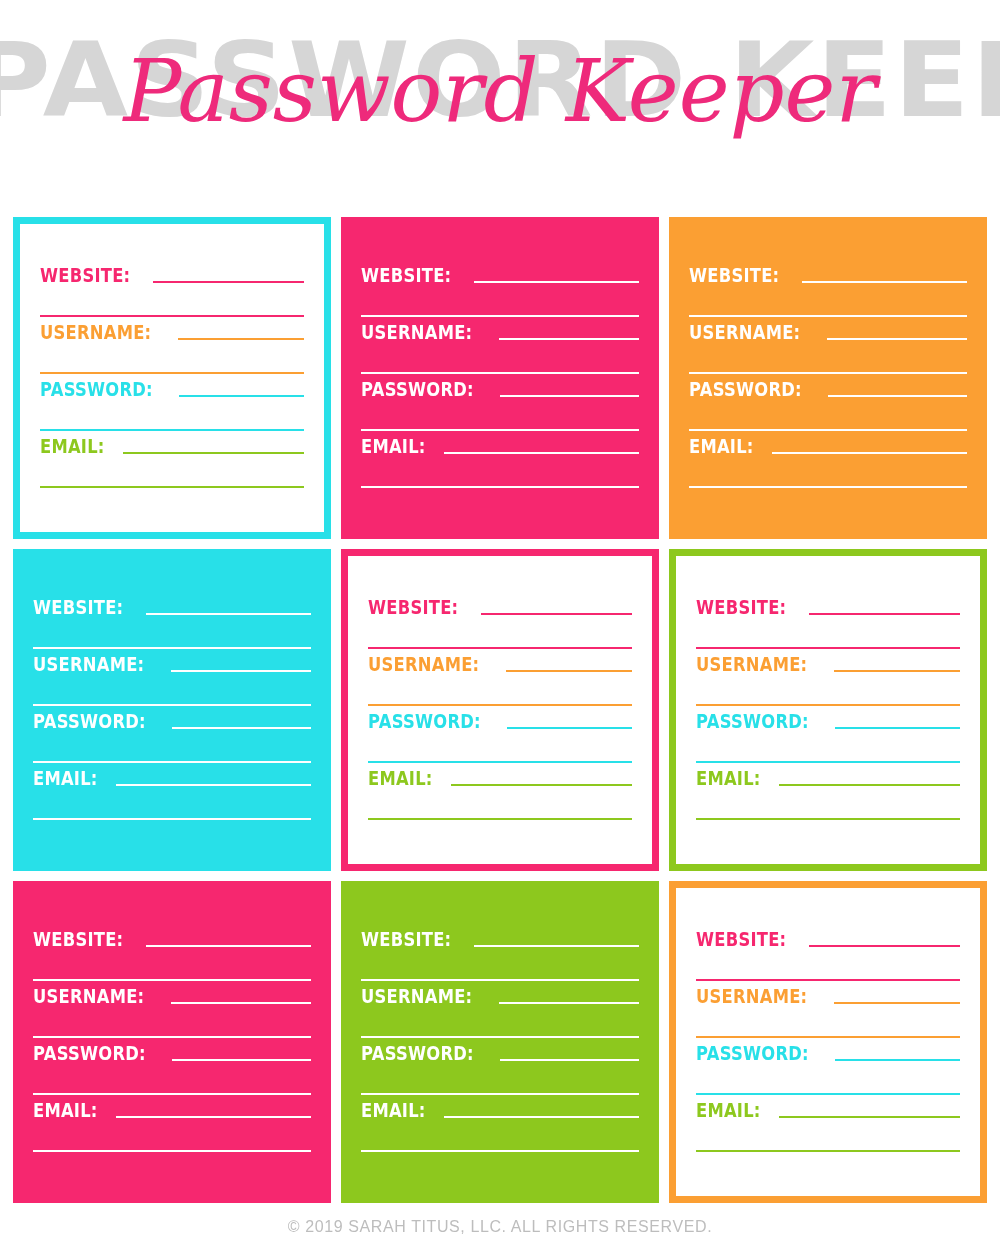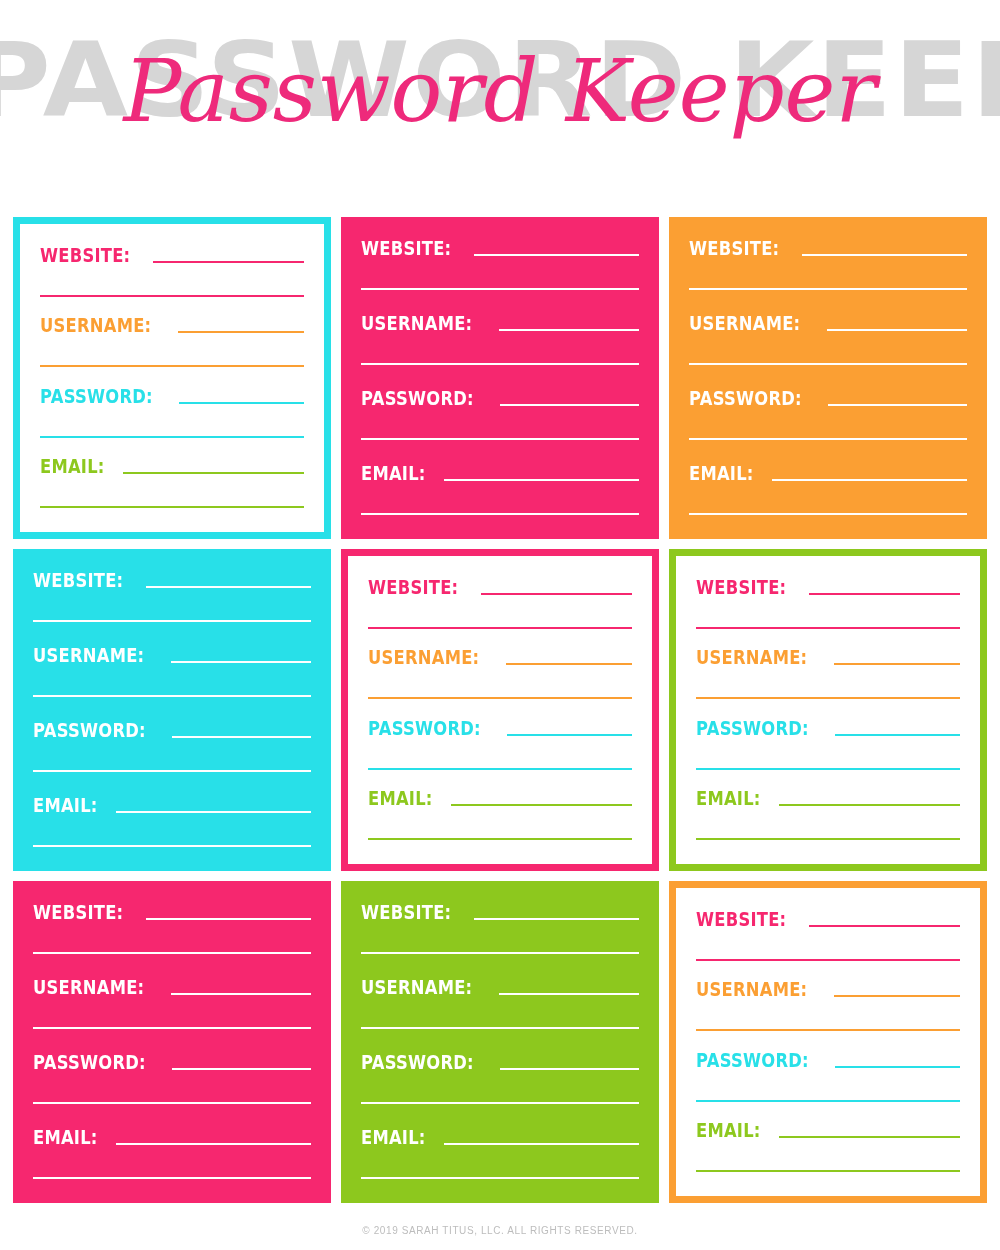--- a/index.html
+++ b/index.html
@@ -68,21 +68,21 @@
     padding: 5px;
     box-sizing: border-box;
   }
   .card {
     width: 100%;
     height: 100%;
     box-sizing: border-box;
     padding: 22px 20px 18px 20px;
     display: flex;
     flex-direction: column;
-    justify-content: space-between;
+    justify-content: center;
   }
 
   
   .field {
     margin-bottom: 6px;
   }
   .field-top {
     display: flex;
     align-items: flex-end;
     white-space: nowrap;
@@ -150,21 +150,21 @@
   .c-white  { color: #ffffff; }
 
   
   .footer {
     position: absolute;
     bottom: 14px;
     left: 0;
     width: 1000px;
     text-align: center;
     font-family: "Liberation Sans", sans-serif;
-    font-size: 10px;
+    font-size: 16px;
     letter-spacing: 0.6px;
     color: #bdbdbd;
   }
 </style>
 </head>
 <body>
 
 <div class="header">
   <div class="header-bg-text">PASSWORD KEEPER</div>
   <div class="header-script-text">Password Keeper</div>

